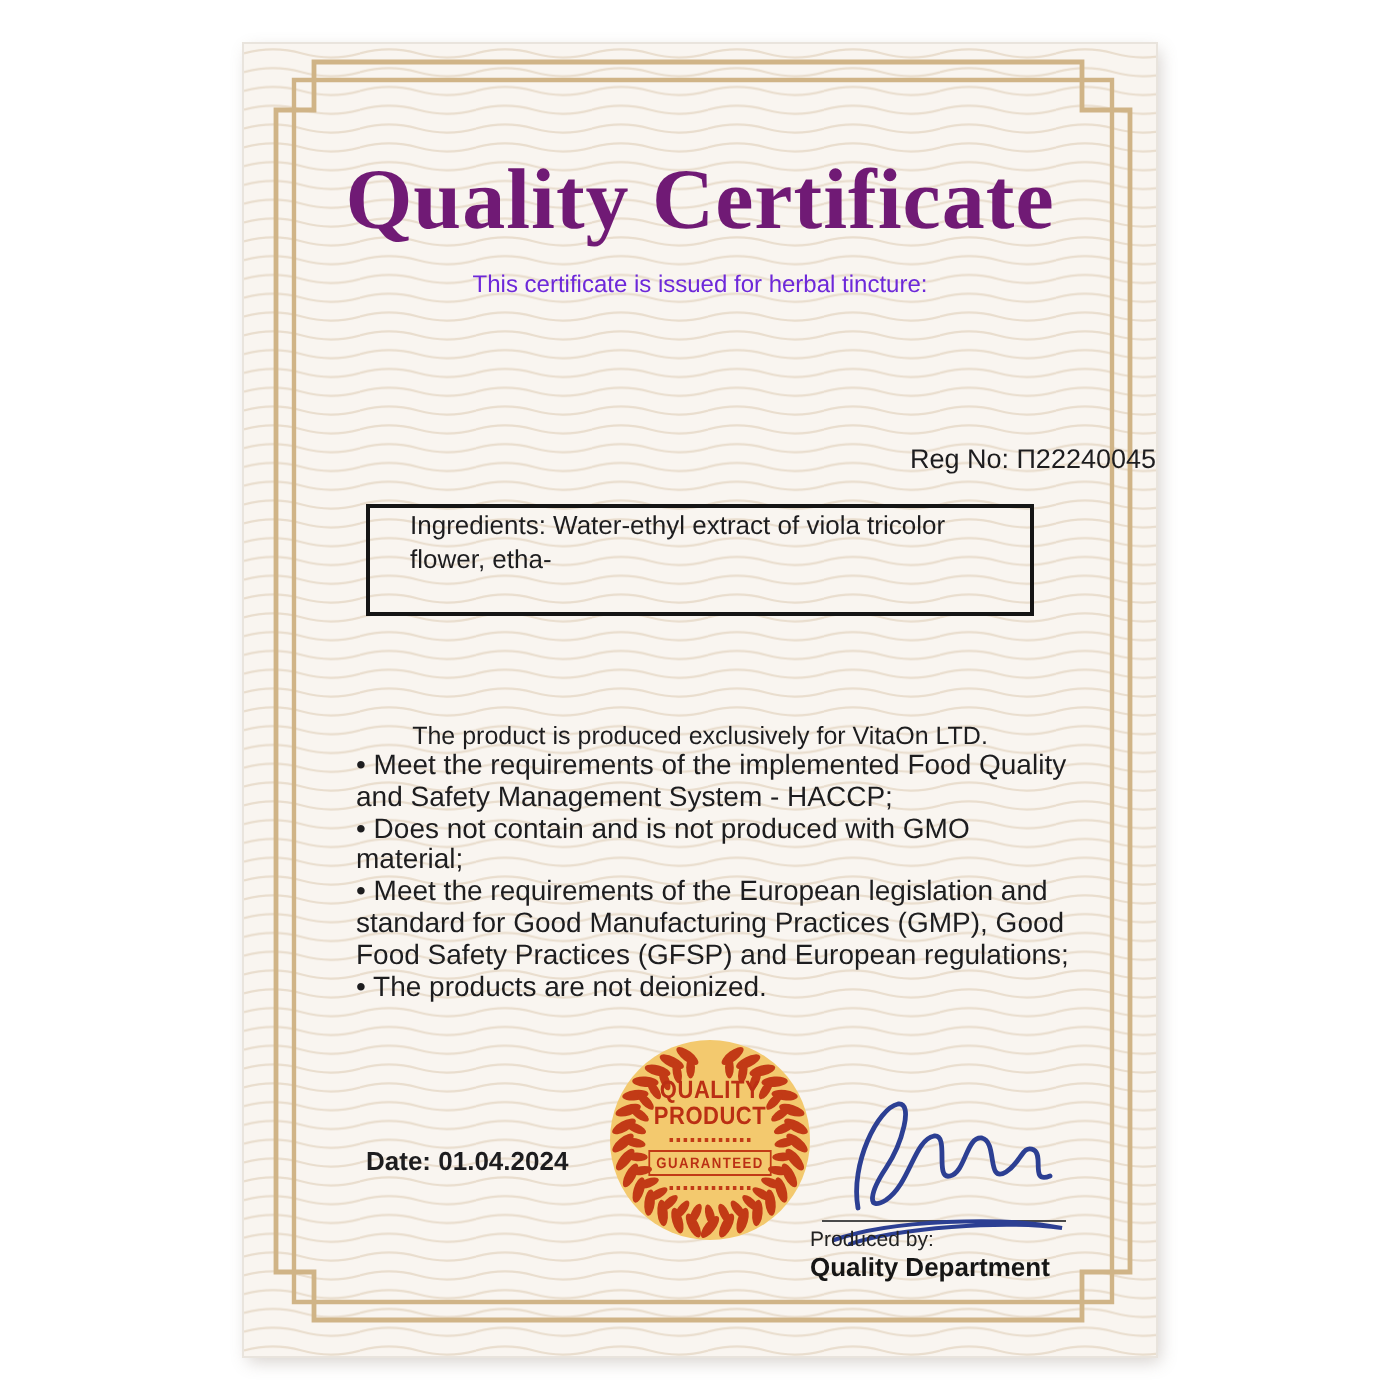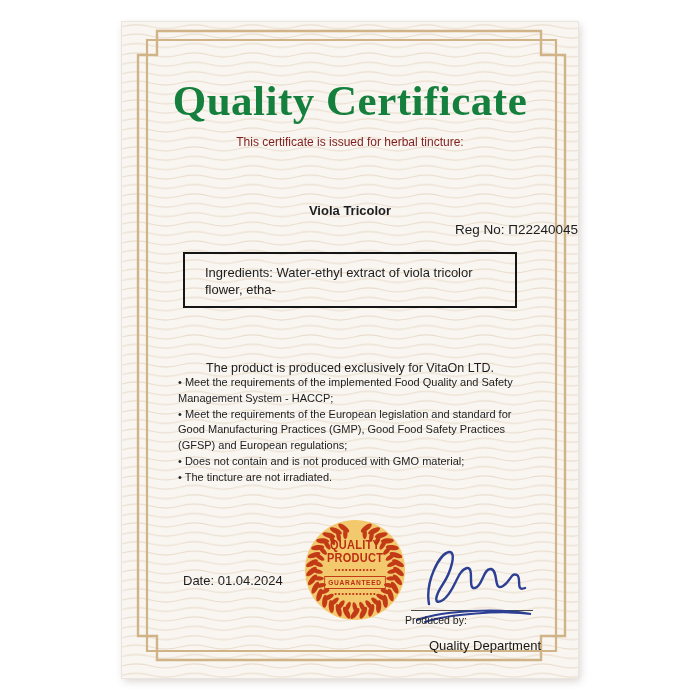--- a/index.html
+++ b/index.html
@@ -31,62 +31,62 @@
   }
   .layer { position: absolute; left: 0; top: 0; width: 100%; height: 100%; }
 
   .title {
     position: absolute; top: 54px; left: 0; width: 100%;
     text-align: center;
     font-family: "Liberation Serif", serif;
     font-weight: 600;
     font-size: 43px;
     letter-spacing: 0.5px;
-    color: #15803d;
+    color: #701a75;
   }
   .subtitle {
     position: absolute; top: 113px; left: 0; width: 100%;
     text-align: center;
     font-size: 12px;
-    color: #7f1d1d;
+    color: #6d28d9;
   }
   .product-name {
     position: absolute; top: 181px; left: 0; width: 100%;
     text-align: center;
     font-size: 13px; font-weight: 700;
   }
   .reg-no {
     position: absolute; top: 200px; left: 0; width: 100%;
     text-align: right;
     font-size: 13.5px;
   }
   .ingredients-box {
     position: absolute; left: 61px; top: 230px;
     width: 334px; height: 56px;
     border: 2px solid #151515;
-    padding: 10px 26px 0 20px;
+    padding: 0 26px 0 20px;
     font-size: 13px;
     line-height: 17px;
     background: transparent;
   }
   .exclusivity {
     position: absolute; top: 295px; left: 0; width: 100%;
     text-align: center;
     font-size: 12.5px;
     margin-top: 44px;
   }
   .requirements {
     position: absolute; left: 56px; top: 353px;
     width: 360px;
-    font-size: 11px;
+    font-size: 14px;
     line-height: 15.8px;
   }
   .date-line {
     position: absolute; left: 61px; top: 551px;
-    font-size: 13px; font-weight: 400;
+    font-size: 13px; font-weight: 700;
   }
 
   
   .badge {
     position: absolute; left: 181px; top: 496px;
     width: 104px; height: 104px;
   }
   .badge svg { position: absolute; left: 0; top: 0; }
   .badge-text {
     position: absolute; left: 0; top: 0; width: 104px; height: 104px;
@@ -121,24 +121,23 @@
   }
   .sig-svg { position: absolute; left: 0; top: 0; }
   .produced-by {
     position: absolute; top: 76px; left: 0; width: 100%;
     text-align: left;
     font-size: 10.5px;
     color: #222;
   }
   .department {
     position: absolute; top: 88px; left: 0; width: 100%;
-    text-align: right;
-    font-size: 13px; font-weight: 400;
+    text-align: left;
+    font-size: 13px; font-weight: 700;
     color: #161616;
-    margin-top: 12px;
   }
 </style>
 </head>
 <body>
 
 <div class="stage">
   <div class="paper">
 
     <svg class="waves-svg" width="456" height="656" viewBox="0 0 456 656">
       <defs>
@@ -150,34 +149,33 @@
     </svg>
 
     <svg class="frame-svg" width="456" height="656" viewBox="0 0 456 656">
       <path d="M35 9 H419 V33 H443 V614 H419 V638 H35 V614 H16 V33 H35 Z" fill="none" stroke="#d0b487" stroke-width="2.4"></path>
       <path d="M25 18 H434 V629 H25 Z" fill="none" stroke="#d0b487" stroke-width="2.2"></path>
     </svg>
 
     <div class="layer">
       <div class="title">Quality Certificate</div>
       <div class="subtitle">This certificate is issued for herbal tincture:</div>
-      <div class="product-name">Viola Tricolor</div>
       <div class="reg-no">Reg No: П22240045</div>
 
       <div class="ingredients-box">
         <div>Ingredients: Water-ethyl extract of viola tricolor flower, etha-</div>
       </div>
 
       <div class="exclusivity">The product is produced exclusively for VitaOn LTD.</div>
 
       <div class="requirements">
           <div>• Meet the requirements of the implemented Food Quality and Safety Management System - HACCP;</div>
+          <div>• Does not contain and is not produced with GMO material;</div>
           <div>• Meet the requirements of the European legislation and standard for Good Manufacturing Practices (GMP), Good Food Safety Practices (GFSP) and European regulations;</div>
-          <div>• Does not contain and is not produced with GMO material;</div>
-          <div>• The tincture are not irradiated.</div>
+          <div>• The products are not deionized.</div>
         </div>
 
       <div class="date-line">Date: 01.04.2024</div>
 
       <div class="badge">
         <svg width="104" height="104" viewBox="0 0 104 104">
           <circle cx="52" cy="52" r="50" fill="#f3c96e"></circle>
           <g id="wreath" fill="#c23a16">
               <ellipse cx="40.7" cy="10.0" rx="2.6" ry="6.6" transform="rotate(-53.0 40.7 10.0)"></ellipse>
               <ellipse cx="42.3" cy="15.8" rx="2.2" ry="5.4" transform="rotate(0.2 42.3 15.8)"></ellipse>

